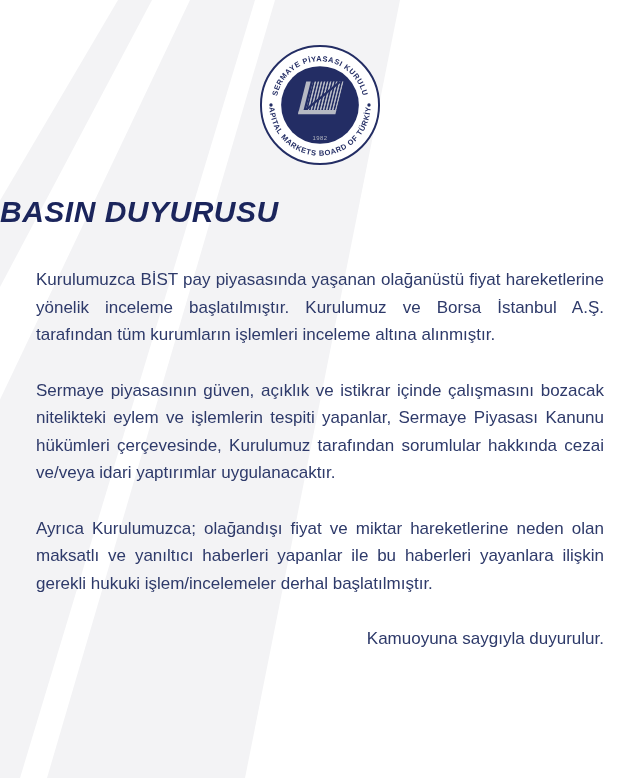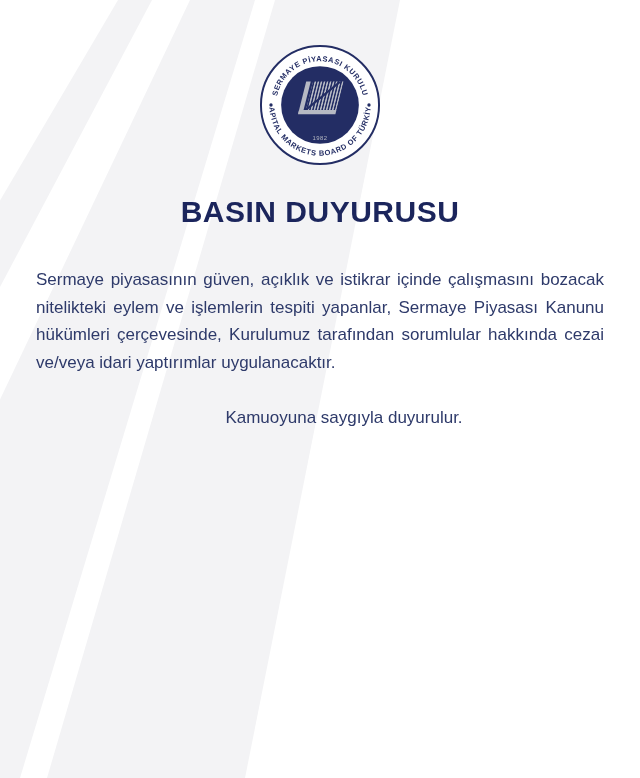--- a/index.html
+++ b/index.html
@@ -44,38 +44,38 @@
     fill: #232d64;
   }
   .year-text {
     font-family: "Liberation Sans", sans-serif;
     font-size: 6px;
     letter-spacing: 0.5px;
     fill: #b6b9c3;
   }
   h1.title {
     margin: 29px 0 0 0;
-    text-align: center;
     font-size: 30px;
     font-weight: bold;
     letter-spacing: 0.5px;
     color: #1b255c;
+    font-style: italic;
   }
   .content {
     margin: 37px 36px 0 36px;
   }
   .content p {
     margin: 0 0 28px 0;
     font-size: 17px;
     line-height: 27.5px;
     text-align: justify;
     color: #2e3a6a;
   }
   .content p.closing {
-    text-align: center;
+    text-align: right;
     margin-top: 23px;
     margin-left: 48px;
   }
 </style>
 </head>
 <body>
 
 <svg class="bg-stripes" viewBox="0 0 640 778" preserveAspectRatio="none" aria-hidden="true">
   <rect x="0" y="0" width="640" height="778" fill="#ffffff"></rect>
   <polygon points="118,0 152,0 -260,778 -340,778" fill="#f3f3f5"></polygon>
@@ -116,17 +116,19 @@
         <polygon points="-16,9.2 12,-20 15.4,-20 -12.6,9.2" fill="#232d64"></polygon>
       </g>
 
       <text class="year-text" x="62" y="97.5" text-anchor="middle">1982</text>
     </svg>
   </div>
 
   <h1 class="title">BASIN DUYURUSU</h1>
 
   <div class="content">
+    <p>Kurulumuzca BİST pay piyasasında yaşanan olağanüstü fiyat hareketlerine yönelik inceleme başlatılmıştır. Kurulumuz ve Borsa İstanbul A.Ş. tarafından tüm kurumların işlemleri inceleme altına alınmıştır.</p>
     <p>Sermaye piyasasının güven, açıklık ve istikrar içinde çalışmasını bozacak nitelikteki eylem ve işlemlerin tespiti yapanlar, Sermaye Piyasası Kanunu hükümleri çerçevesinde, Kurulumuz tarafından sorumlular hakkında cezai ve/veya idari yaptırımlar uygulanacaktır.</p>
+    <p>Ayrıca Kurulumuzca; olağandışı fiyat ve miktar hareketlerine neden olan maksatlı ve yanıltıcı haberleri yapanlar ile bu haberleri yayanlara ilişkin gerekli hukuki işlem/incelemeler derhal başlatılmıştır.</p>
     <p class="closing">Kamuoyuna saygıyla duyurulur.</p>
   </div>
 
 </div>
 
 </body></html>

